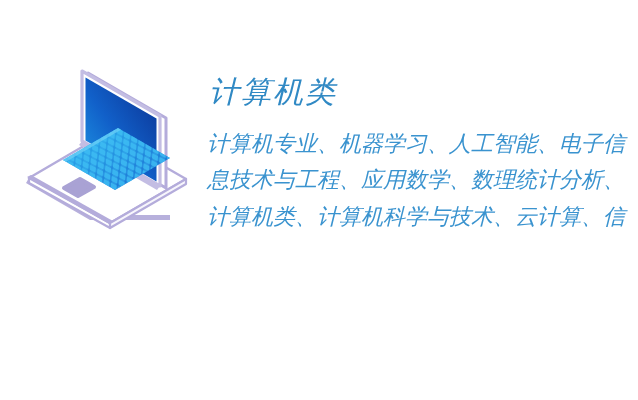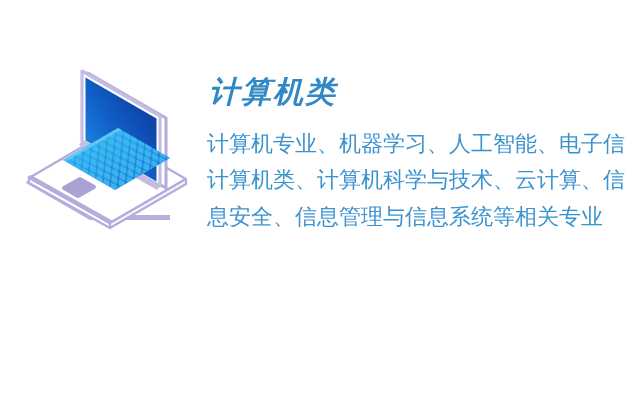--- a/index.html
+++ b/index.html
@@ -32,32 +32,33 @@
 
   
   #text-block {
     position: absolute;
     left: 207px;
     top: 72px;
     width: 400px;
   }
   #page-title {
     font-size: 30px;
-    font-weight: bold;
+    font-weight: normal;
     font-style: italic;
     color: #3089c4;
     letter-spacing: 2px;
     line-height: 40px;
     margin: 0 0 14px 2px;
     white-space: nowrap;
   }
   #description {
     margin: 0;
     padding: 0;
     list-style: none;
+    font-style: italic;
   }
   #description li {
     font-size: 22px;
     line-height: 36.3px;
     color: #3a93cf;
     letter-spacing: 0px;
     white-space: nowrap;
   }
 </style>
 </head>
@@ -124,19 +125,19 @@
       </g>
     </svg>
   </div>
 
   <div id="text-block">
 
     <h1 id="page-title">计算机类</h1>
 
     <ul id="description">
       <li>计算机专业、机器学习、人工智能、电子信</li>
+      <li>息技术与工程、应用数学、数理统计分析、</li>
       <li>计算机类、计算机科学与技术、云计算、信</li>
-      <li>息安全、信息管理与信息系统等相关专业</li>
     </ul>
 
   </div>
 
 </div>
 
 </body></html>

